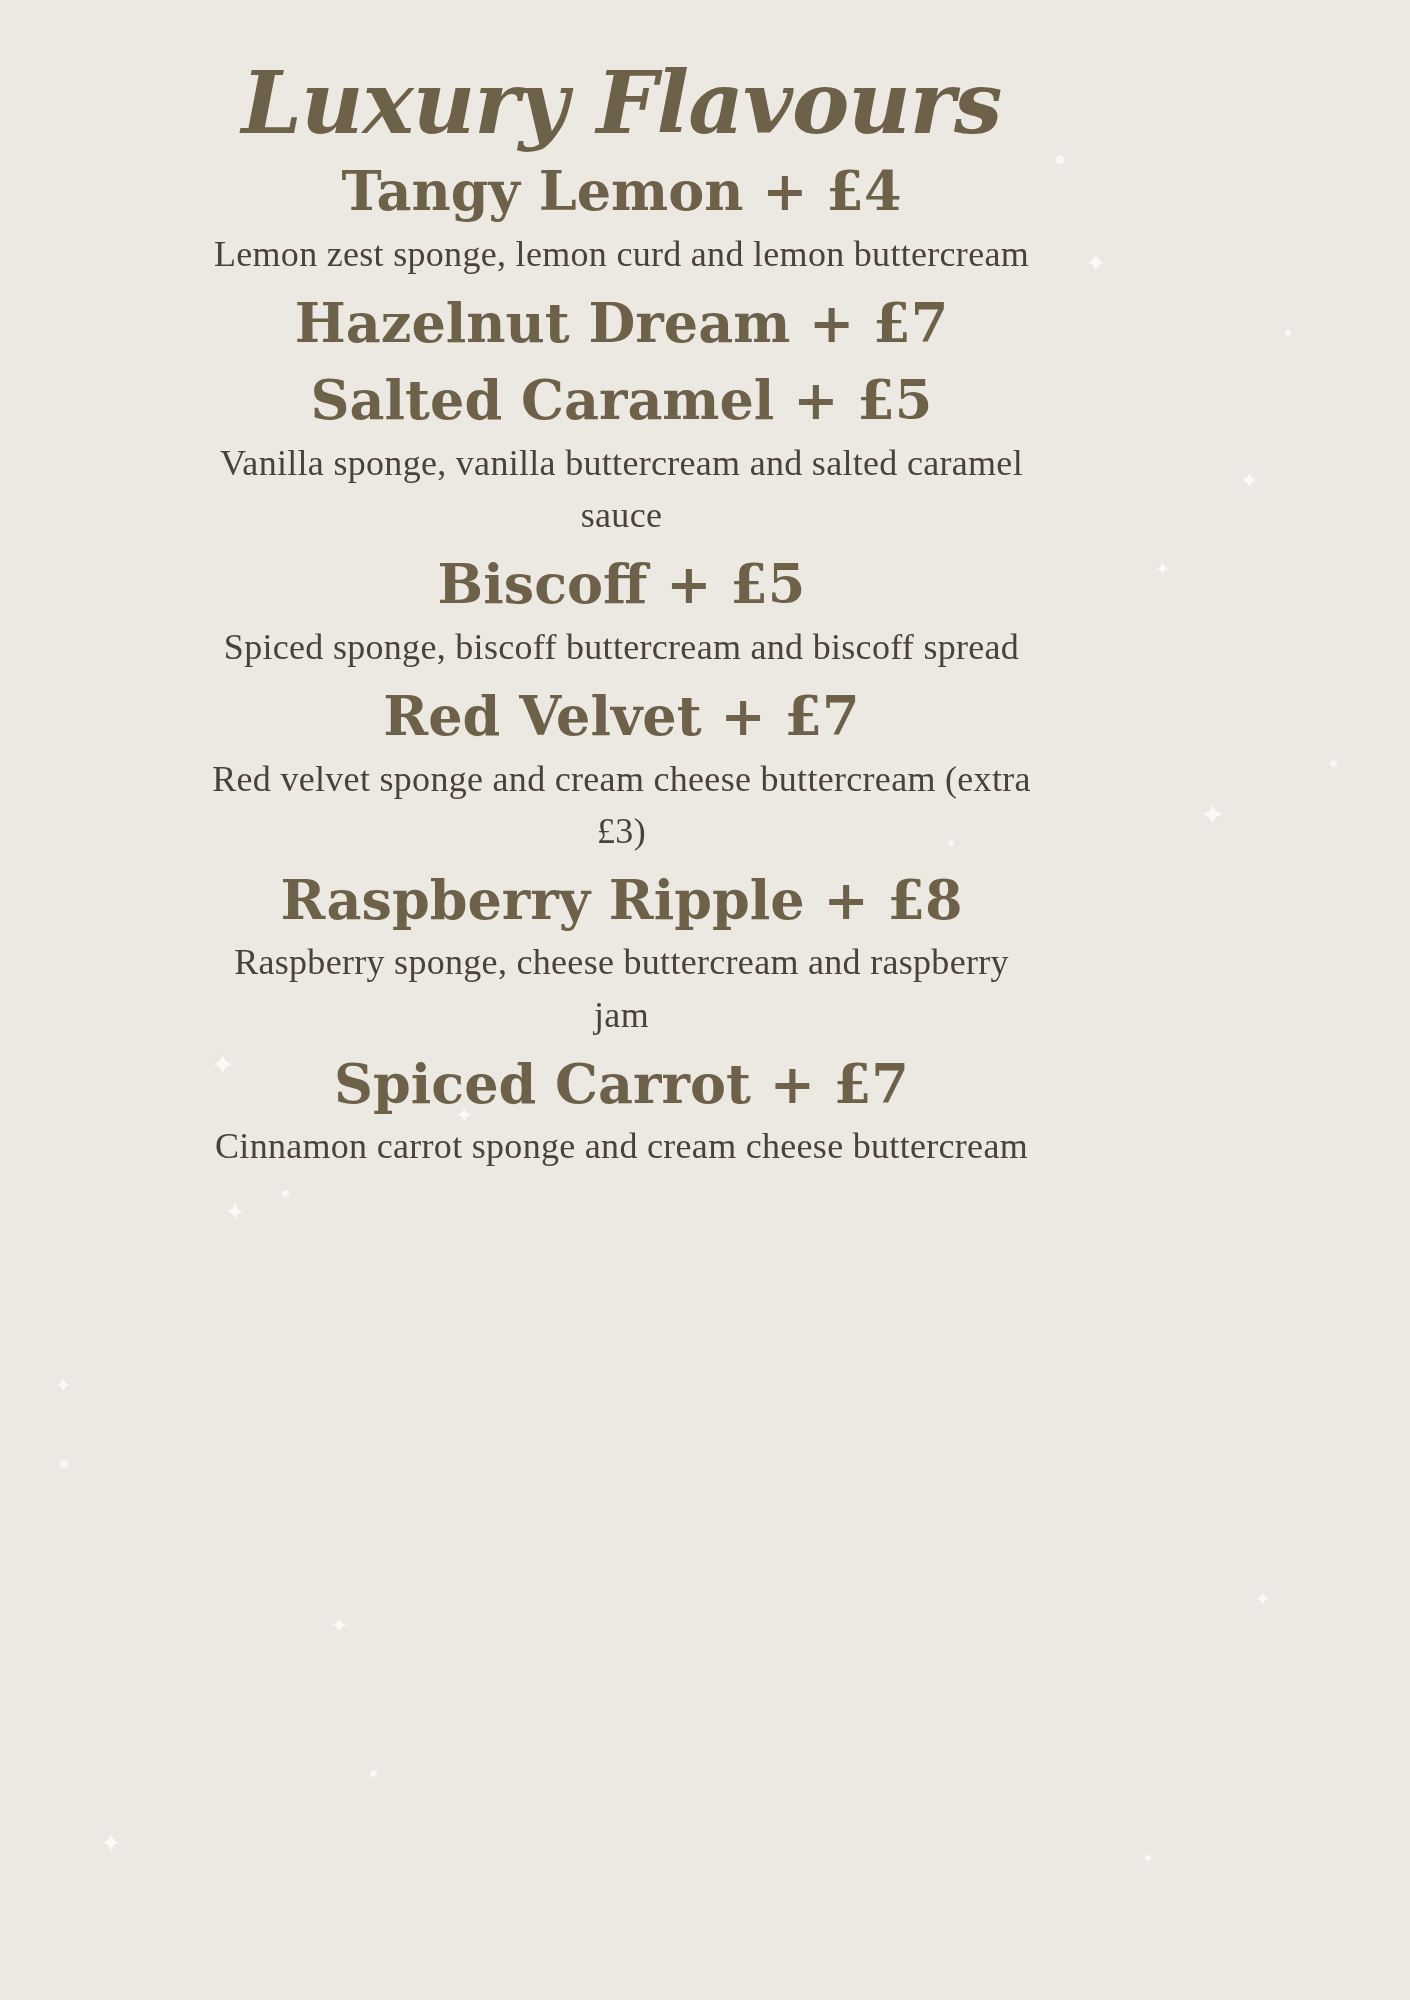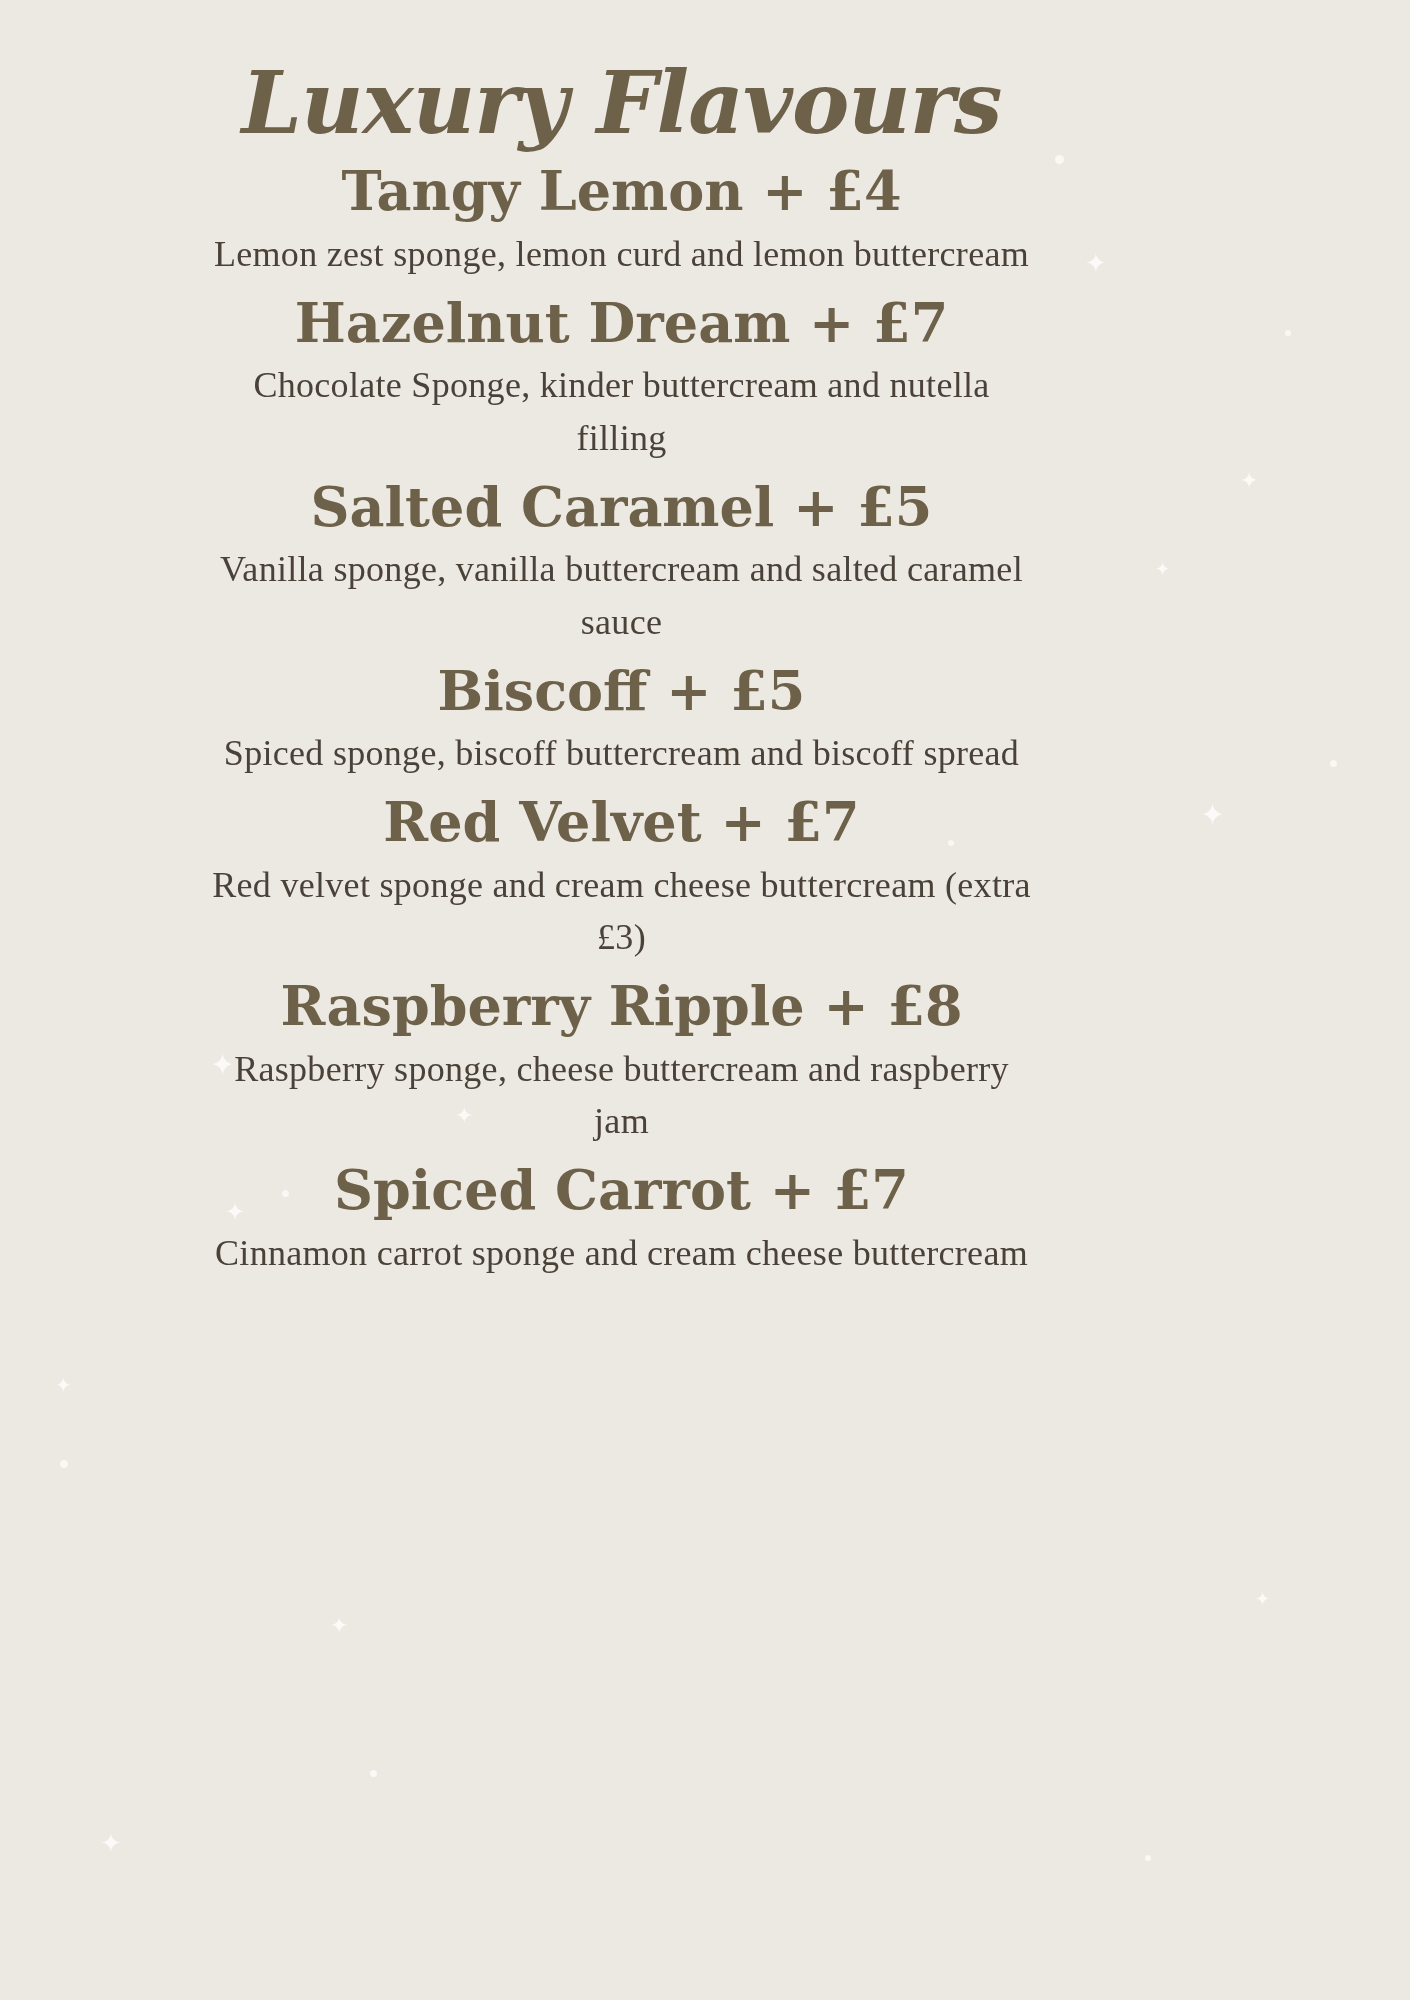--- a/index.html
+++ b/index.html
@@ -111,21 +111,20 @@
 
   <h1 class="menu-title">Luxury Flavours</h1>
 
   <div class="flavour">
     <div class="flavour-name">Tangy Lemon + £4</div>
     <div class="flavour-desc">Lemon zest sponge, lemon curd and lemon buttercream</div>
   </div>
 
   <div class="flavour">
     <div class="flavour-name">Hazelnut Dream + £7</div>
-    <div class="flavour-desc">Chocolate Sponge, kinder buttercream and nutella filling</div>
   </div>
 
   <div class="flavour">
     <div class="flavour-name">Salted Caramel + £5</div>
     <div class="flavour-desc">Vanilla sponge, vanilla buttercream and salted caramel sauce</div>
   </div>
 
   <div class="flavour">
     <div class="flavour-name">Biscoff + £5</div>
     <div class="flavour-desc">Spiced sponge, biscoff buttercream and biscoff spread</div>

